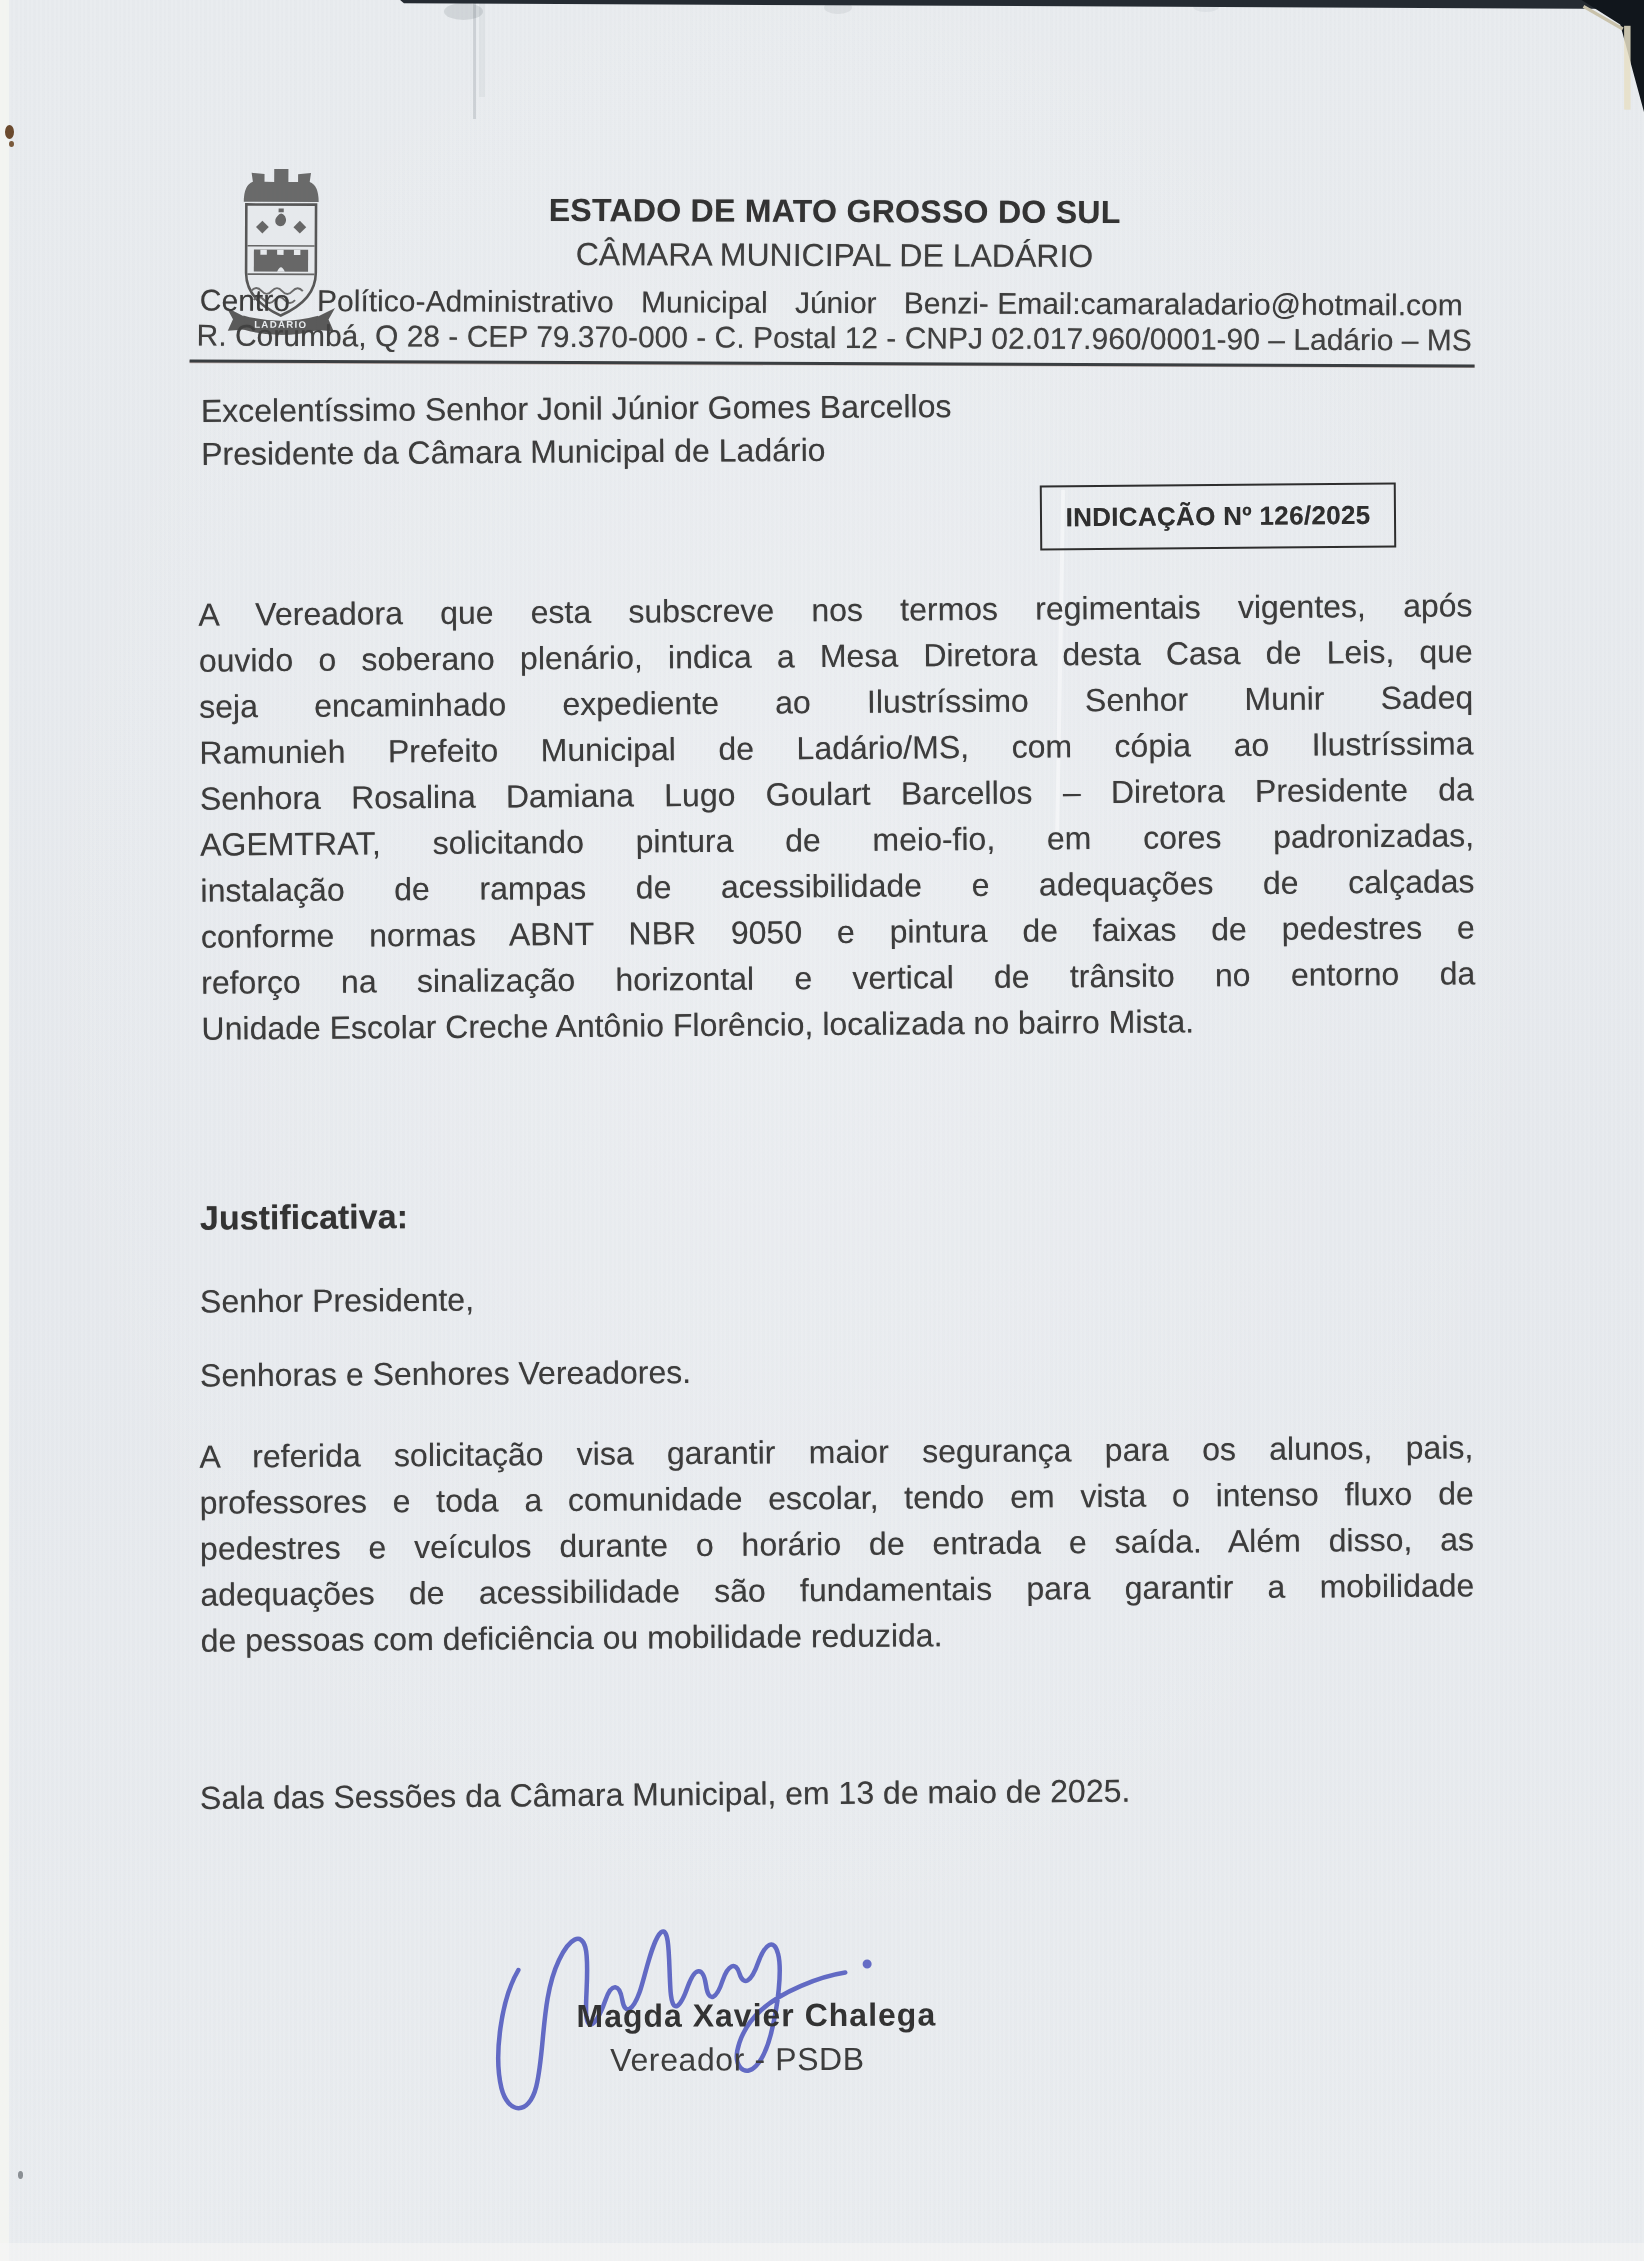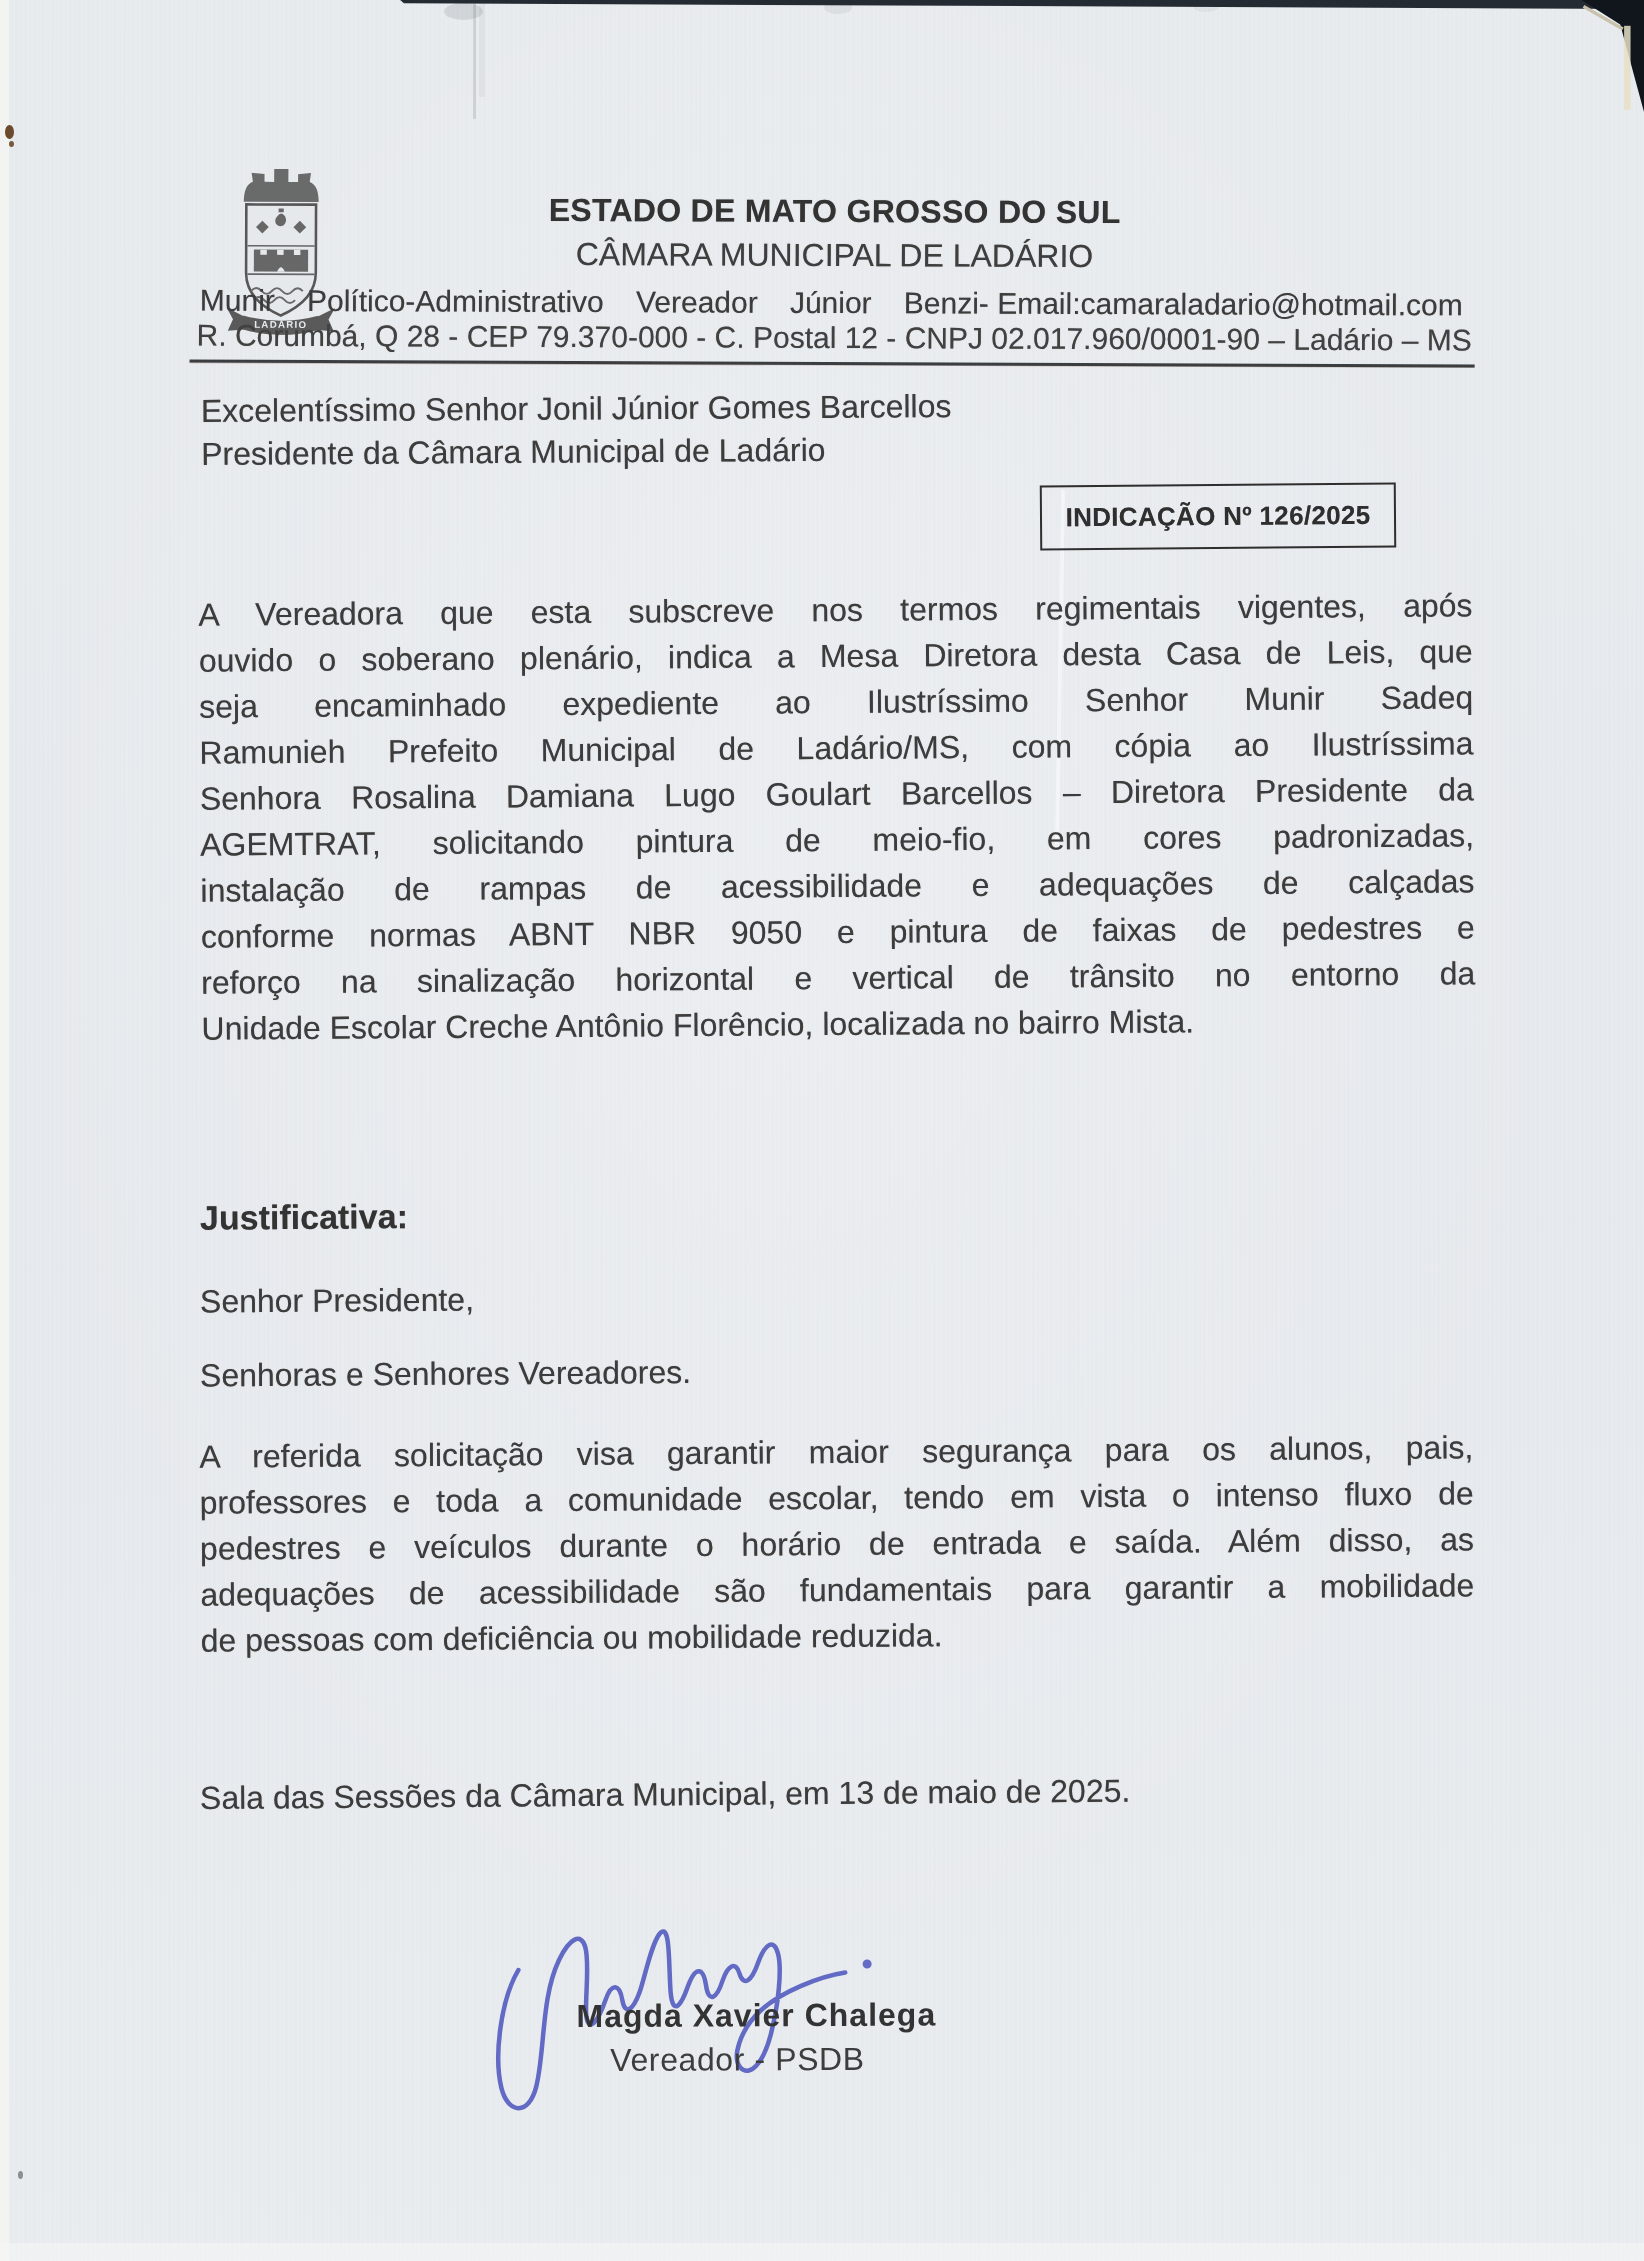--- a/index.html
+++ b/index.html
@@ -109,23 +109,23 @@
       <path d="M32 240 L4 226 L14 244 L6 262 L32 260 Z"></path>
       <path d="M144 240 L172 226 L162 244 L170 262 L144 260 Z"></path>
     </g>
     <text x="88" y="257" text-anchor="middle" font-size="15" font-weight="bold" letter-spacing="2" fill="#e9ecef" font-family="Liberation Sans, sans-serif">LADÁRIO</text>
   </svg>
 
   <div class="org-state txt b">ESTADO DE MATO GROSSO DO SUL</div>
   <div class="org-chamber txt">CÂMARA MUNICIPAL DE LADÁRIO</div>
 
   <div class="addr1">
-      <span class="txt">Munir</span>
+      <span class="txt">Centro</span>
       <span class="txt">Político-Administrativo</span>
-      <span class="txt">Vereador</span>
+      <span class="txt">Municipal</span>
       <span class="txt">Júnior</span>
       <span class="txt">Benzi- Email:camaraladario@hotmail.com</span>
     </div>
   <div class="addr2 txt">R. Corumbá, Q 28 - CEP 79.370-000 - C. Postal 12 - CNPJ 02.017.960/0001-90 – Ladário – MS</div>
   <div class="hrule"></div>
 </div>
 
 <div class="addressee txt">
   <div>Excelentíssimo Senhor Jonil Júnior Gomes Barcellos</div>
   <div>Presidente da Câmara Municipal de Ladário</div>

